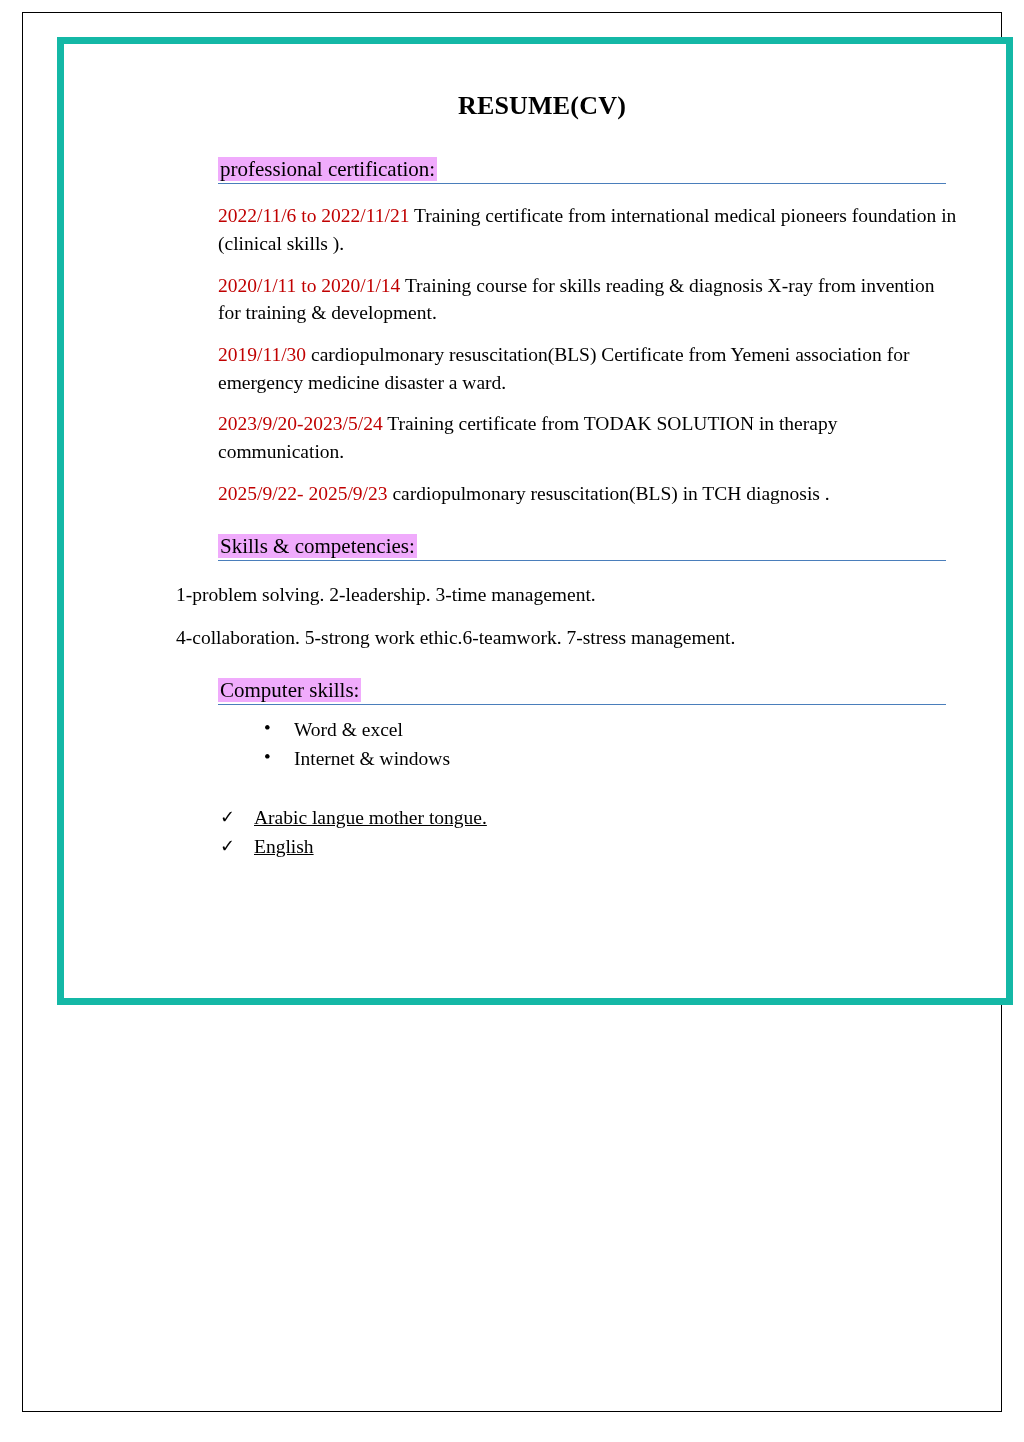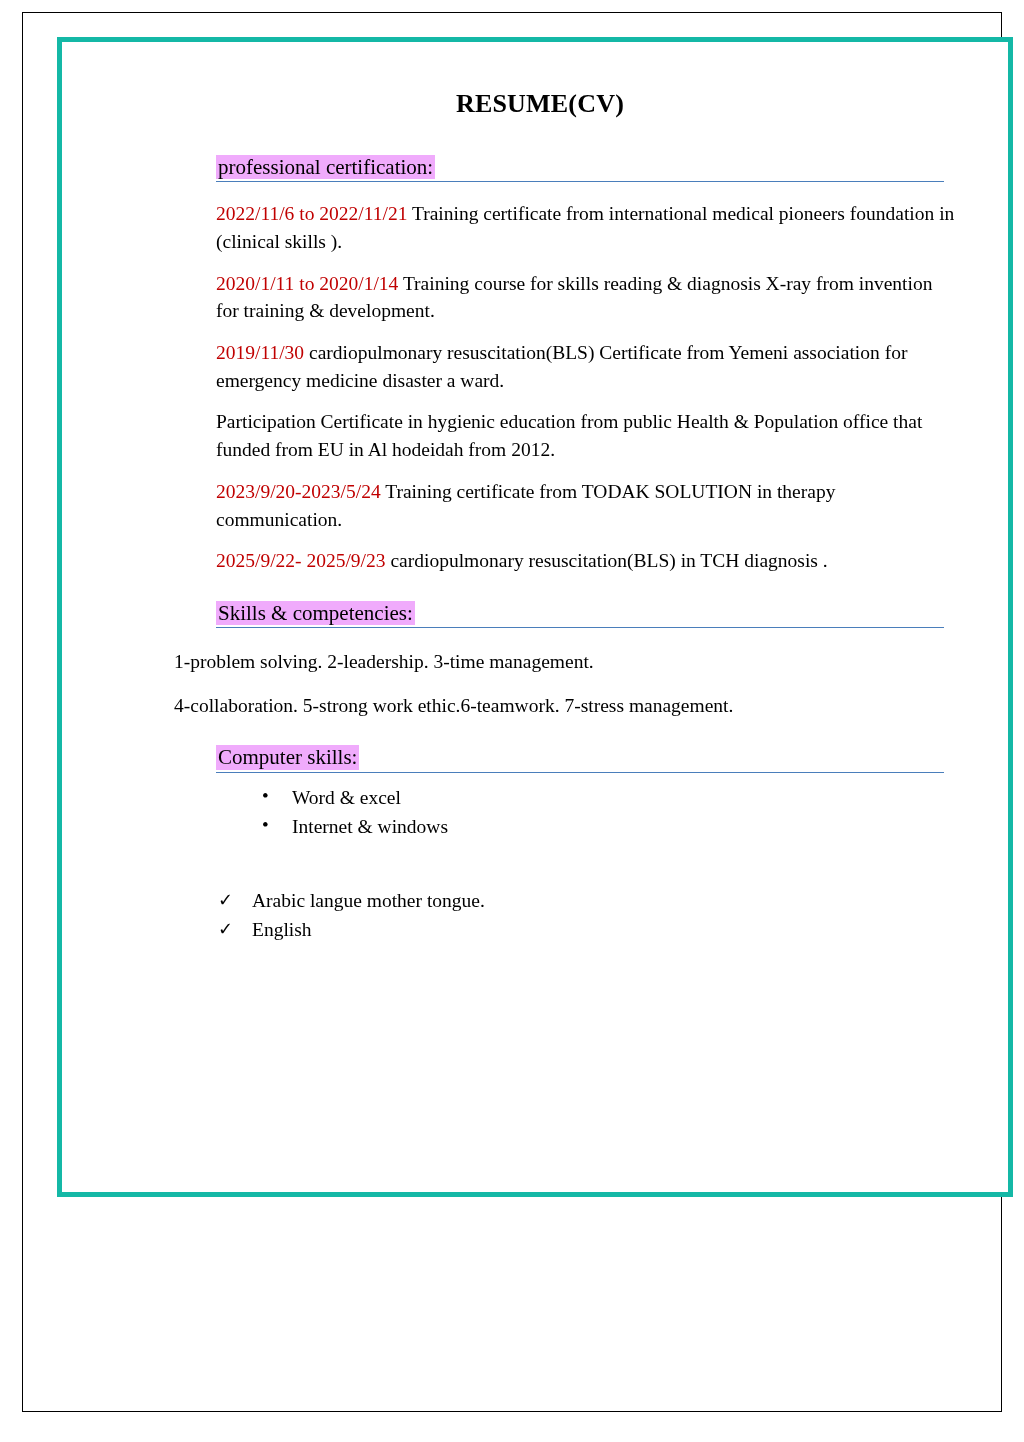--- a/index.html
+++ b/index.html
@@ -24,22 +24,22 @@
     width: 980px;
     height: 1400px;
     border: 1px solid #000000;
     box-sizing: border-box;
   }
   .page-inner {
     position: absolute;
     left: 34px;
     top: 24px;
     width: 956px;
-    height: 1160px;
-    border: 5px solid #14b8a6;
+    height: 968px;
+    border: 7px solid #14b8a6;
     box-sizing: border-box;
     background: #ffffff;
   }
 
   .content {
     position: absolute;
     left: 36px;
     top: 46px;
     width: 884px;
   }
@@ -107,23 +107,24 @@
   }
   ul.bullets li::before {
     content: "\2022";
     position: absolute;
     left: 0;
     top: -1px;
     font-size: 19px;
   }
 
   ul.checks {
-    margin: 26px 0 0 0;
+    margin: 10px 0 0 0;
     padding: 0 0 0 120px;
     list-style: none;
+    text-decoration: underline;
   }
   ul.checks li {
     font-size: 19.5px;
     line-height: 1.48;
     position: relative;
     padding-left: 34px;
   }
   ul.checks li::before {
     content: "\2713";
     position: absolute;
@@ -155,23 +156,20 @@
         </p>
 
         <p class="para">
           <span class="date">2020/1/11 to 2020/1/14</span><span> Training course for skills reading &amp; diagnosis X-ray from invention for training &amp; development.</span>
         </p>
 
         <p class="para">
           <span class="date">2019/11/30</span><span> cardiopulmonary resuscitation(BLS) Certificate from Yemeni association for emergency medicine disaster a ward.</span>
         </p>
 
-        <p class="para">
-          <span class="date"></span><span>Participation Certificate in hygienic education from public Health &amp; Population office that funded from EU in Al hodeidah from 2012.</span>
-        </p>
 
         <p class="para">
           <span class="date">2023/9/20-2023/5/24</span><span> Training certificate from TODAK SOLUTION in therapy communication.</span>
         </p>
 
         <p class="para">
           <span class="date">2025/9/22- 2025/9/23</span><span> cardiopulmonary resuscitation(BLS) in TCH diagnosis .</span>
         </p>
       </div>
 

